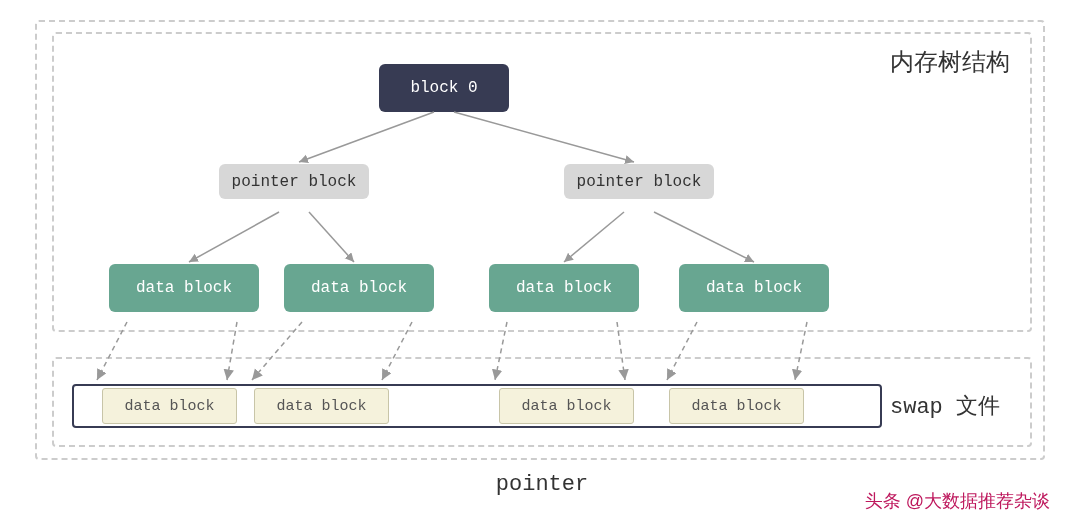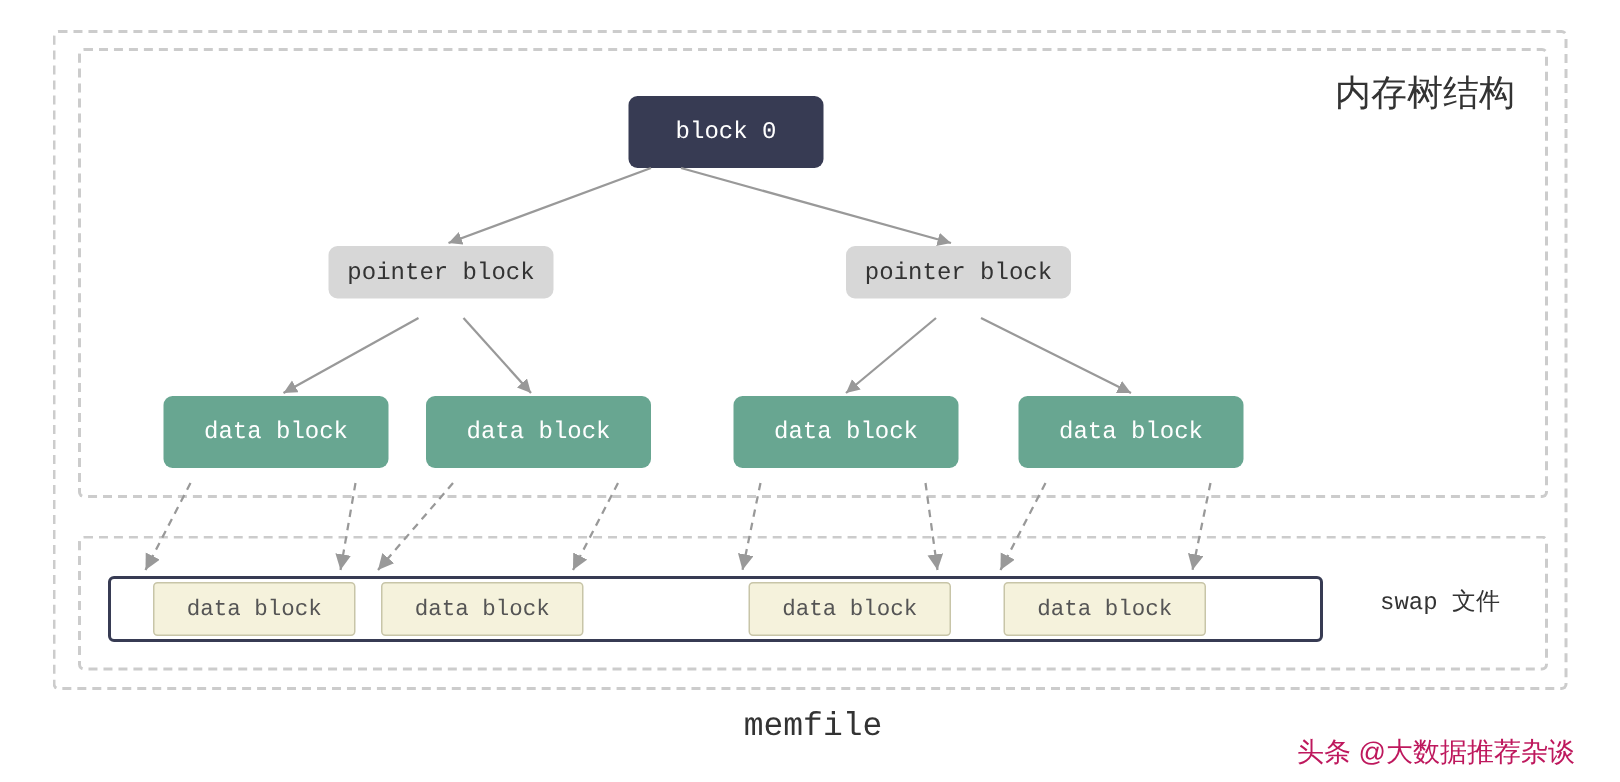--- a/index.html
+++ b/index.html
@@ -44,21 +44,20 @@
       justify-content: center;
       font-size: 16px;
     }
     .block0 {
       background: #373B53;
       color: #ffffff;
       width: 130px;
       height: 48px;
       left: 325px;
       top: 30px;
-      margin-left: 40px;
     }
     .pointer-block {
       background: #D7D7D7;
       color: #333;
       width: 150px;
       height: 35px;
     }
     .pb1 { left: 165px; top: 130px; }
     .pb2 { left: 510px; top: 130px; }
     .data-block-tree {
@@ -78,21 +77,21 @@
       top: 335px;
       width: 980px;
       height: 90px;
       border: 2px dashed #cccccc;
       border-radius: 4px;
     }
     .swap-label {
       position: absolute;
       right: 30px;
       top: 32px;
-      font-size: 16px;
+      font-size: 22px;
       color: #333;
     }
     .swap-bar {
       position: absolute;
       left: 18px;
       top: 25px;
       width: 810px;
       height: 44px;
       border: 2px solid #373B53;
       border-radius: 4px;
@@ -196,16 +195,16 @@
     <line x1="265" y1="300" x2="215" y2="358" stroke="#999" stroke-width="1.5" stroke-dasharray="5,4" marker-end="url(#arrow-dash)"></line>
     <line x1="375" y1="300" x2="345" y2="358" stroke="#999" stroke-width="1.5" stroke-dasharray="5,4" marker-end="url(#arrow-dash)"></line>
 
     <line x1="470" y1="300" x2="458" y2="358" stroke="#999" stroke-width="1.5" stroke-dasharray="5,4" marker-end="url(#arrow-dash)"></line>
     <line x1="580" y1="300" x2="588" y2="358" stroke="#999" stroke-width="1.5" stroke-dasharray="5,4" marker-end="url(#arrow-dash)"></line>
 
     <line x1="660" y1="300" x2="630" y2="358" stroke="#999" stroke-width="1.5" stroke-dasharray="5,4" marker-end="url(#arrow-dash)"></line>
     <line x1="770" y1="300" x2="758" y2="358" stroke="#999" stroke-width="1.5" stroke-dasharray="5,4" marker-end="url(#arrow-dash)"></line>
   </svg>
 
-  <div class="memfile-label">memfile</div>
+  <div class="memfile-label">pointer</div>
 </div>
 
 <div class="watermark">头条 @大数据推荐杂谈</div>
 
 </body></html>

